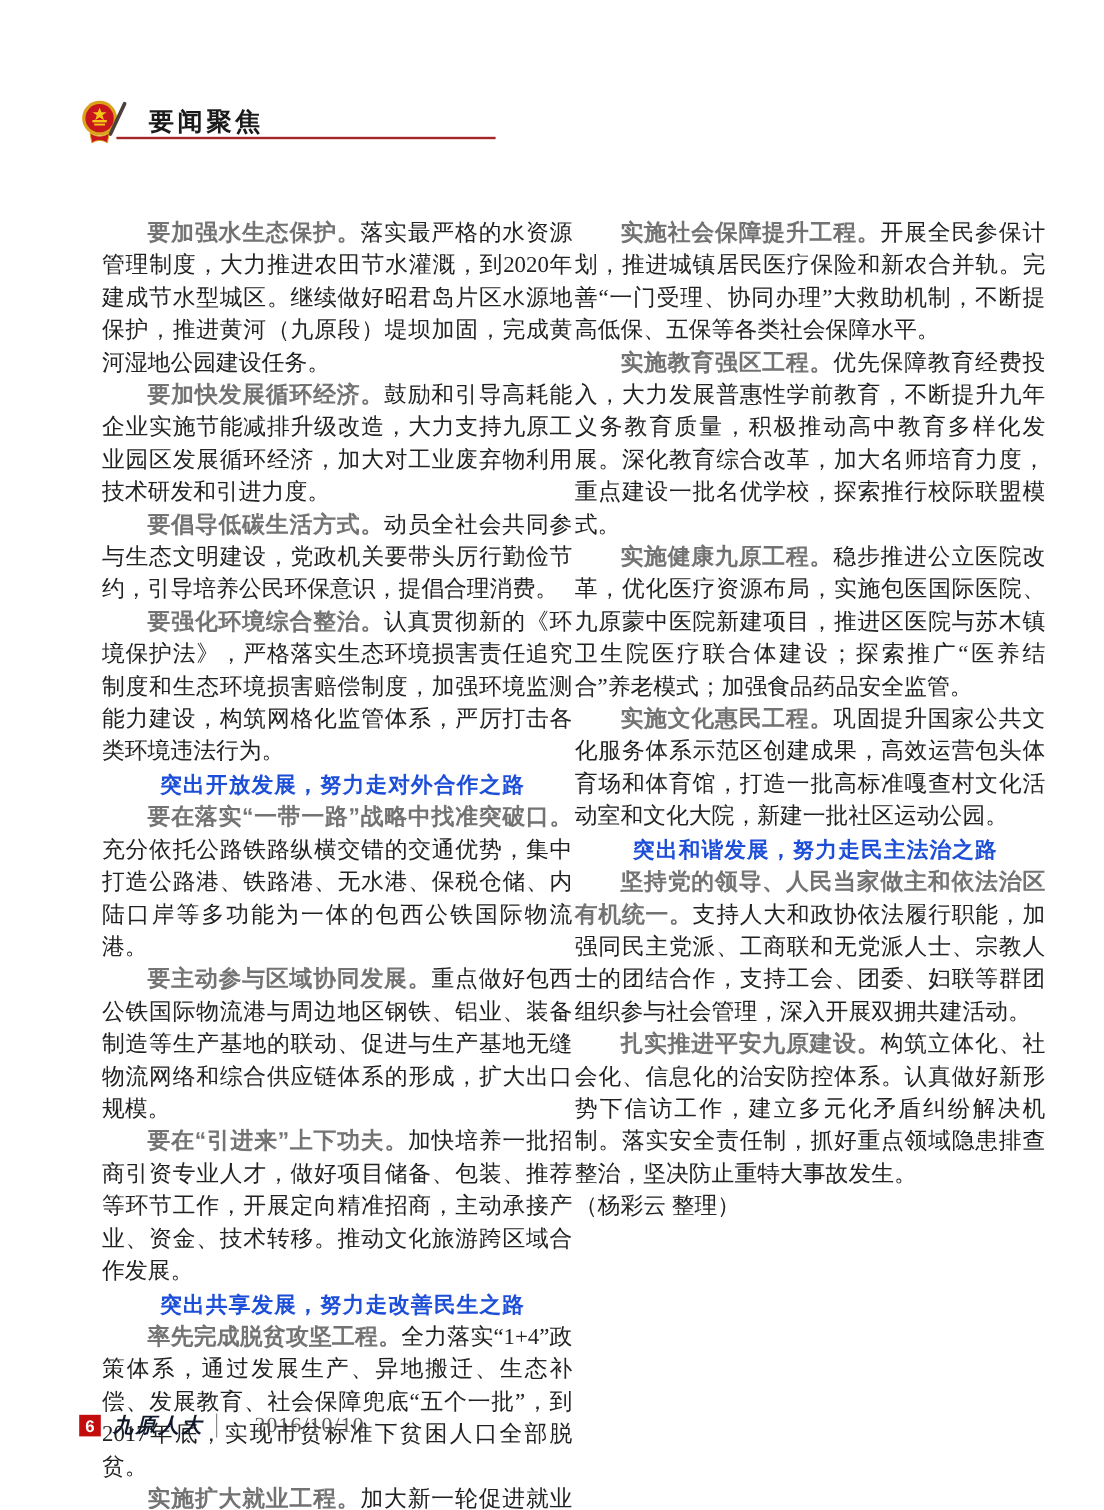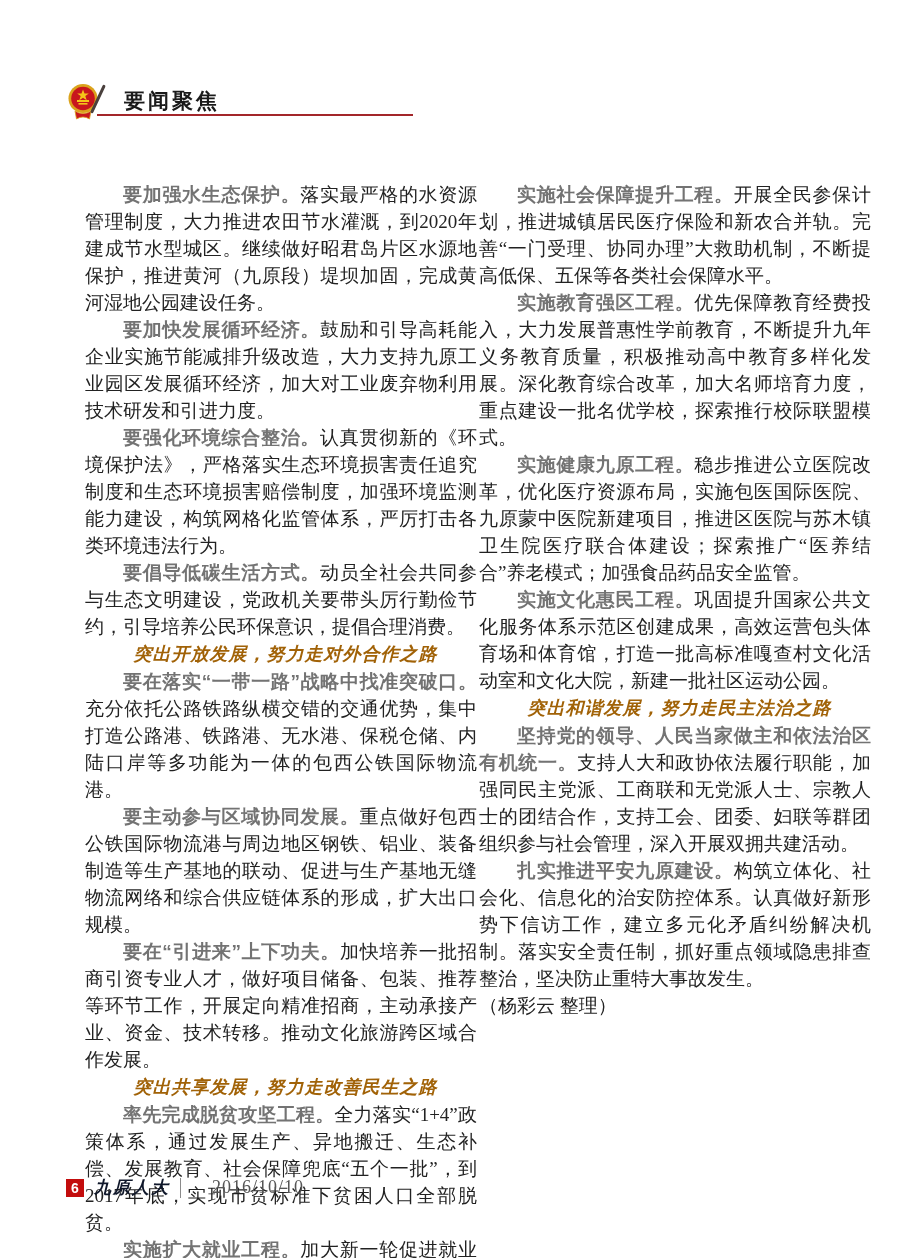--- a/index.html
+++ b/index.html
@@ -29,21 +29,21 @@
   }
   .col-left  { left:85px; }
   .col-right { left:479px; }
   p.para { margin:0; text-indent:2em; }
   .lead {
     font-weight:bold;
     font-family:"Liberation Sans","DejaVu Sans",sans-serif;
     color:#737373;
   }
   .red-heading {
-    color:#a16207; font-weight:bold; font-style:italic;
+    color:#1d4ed8; font-weight:bold; 
     font-size:18px; line-height:26px; margin:1px 0;
     text-indent:2.7em; letter-spacing:1px; text-align:left;
   }
   .byline { padding-right:28px; margin-top:0; }
 
   
   .footer { position:absolute; left:66px; top:1176px; display:flex; align-items:center; }
   .page-num {
     width:18px; height:18px; background:#c30d0d; color:#ffffff;
     font-family:"Liberation Sans","DejaVu Sans",sans-serif;
@@ -71,22 +71,22 @@
       <path d="M9,28 Q17,33 25,28 L23.5,36 Q17,32 10.5,36 Z" fill="#c8161d" stroke="#dba31c" stroke-width="0.8"></path>
     </svg>
     <div class="slash"></div>
     <span class="section-title">要闻聚焦</span>
     <div class="title-rule"></div>
   </div>
 
   <div class="col col-left">
       <p class="para"><span class="lead">要加强水生态保护。</span><span>落实最严格的水资源管理制度，大力推进农田节水灌溉，到2020年建成节水型城区。继续做好昭君岛片区水源地保护，推进黄河（九原段）堤坝加固，完成黄河湿地公园建设任务。</span></p>
       <p class="para"><span class="lead">要加快发展循环经济。</span><span>鼓励和引导高耗能企业实施节能减排升级改造，大力支持九原工业园区发展循环经济，加大对工业废弃物利用技术研发和引进力度。</span></p>
+      <p class="para"><span class="lead">要倡导低碳生活方式。</span><span>动员全社会共同参与生态文明建设，党政机关要带头厉行勤俭节约，引导培养公民环保意识，提倡合理消费。</span></p>
       <p class="para"><span class="lead">要强化环境综合整治。</span><span>认真贯彻新的《环境保护法》，严格落实生态环境损害责任追究制度和生态环境损害赔偿制度，加强环境监测能力建设，构筑网格化监管体系，严厉打击各类环境违法行为。</span></p>
-      <p class="para"><span class="lead">要倡导低碳生活方式。</span><span>动员全社会共同参与生态文明建设，党政机关要带头厉行勤俭节约，引导培养公民环保意识，提倡合理消费。</span></p>
       <div class="red-heading">突出开放发展，努力走对外合作之路</div>
       <p class="para"><span class="lead">要在落实“一带一路”战略中找准突破口。</span><span>充分依托公路铁路纵横交错的交通优势，集中打造公路港、铁路港、无水港、保税仓储、内陆口岸等多功能为一体的包西公铁国际物流港。</span></p>
       <p class="para"><span class="lead">要主动参与区域协同发展。</span><span>重点做好包西公铁国际物流港与周边地区钢铁、铝业、装备制造等生产基地的联动、促进与生产基地无缝物流网络和综合供应链体系的形成，扩大出口规模。</span></p>
       <p class="para"><span class="lead">要在“引进来”上下功夫。</span><span>加快培养一批招商引资专业人才，做好项目储备、包装、推荐等环节工作，开展定向精准招商，主动承接产业、资金、技术转移。推动文化旅游跨区域合作发展。</span></p>
       <div class="red-heading">突出共享发展，努力走改善民生之路</div>
       <p class="para"><span class="lead">率先完成脱贫攻坚工程。</span><span>全力落实“1+4”政策体系，通过发展生产、异地搬迁、生态补偿、发展教育、社会保障兜底“五个一批”，到2017年底，实现市贫标准下贫困人口全部脱贫。</span></p>
       <p class="para"><span class="lead">实施扩大就业工程。</span><span>加大新一轮促进就业政策落实力度，多渠道开发就业岗位，完善培训服务体系，做好各类人员的就业工作，使城乡居民收入年均增长水平分别达到8%和9%左右。</span></p>
     </div>
 
   <div class="col col-right">

